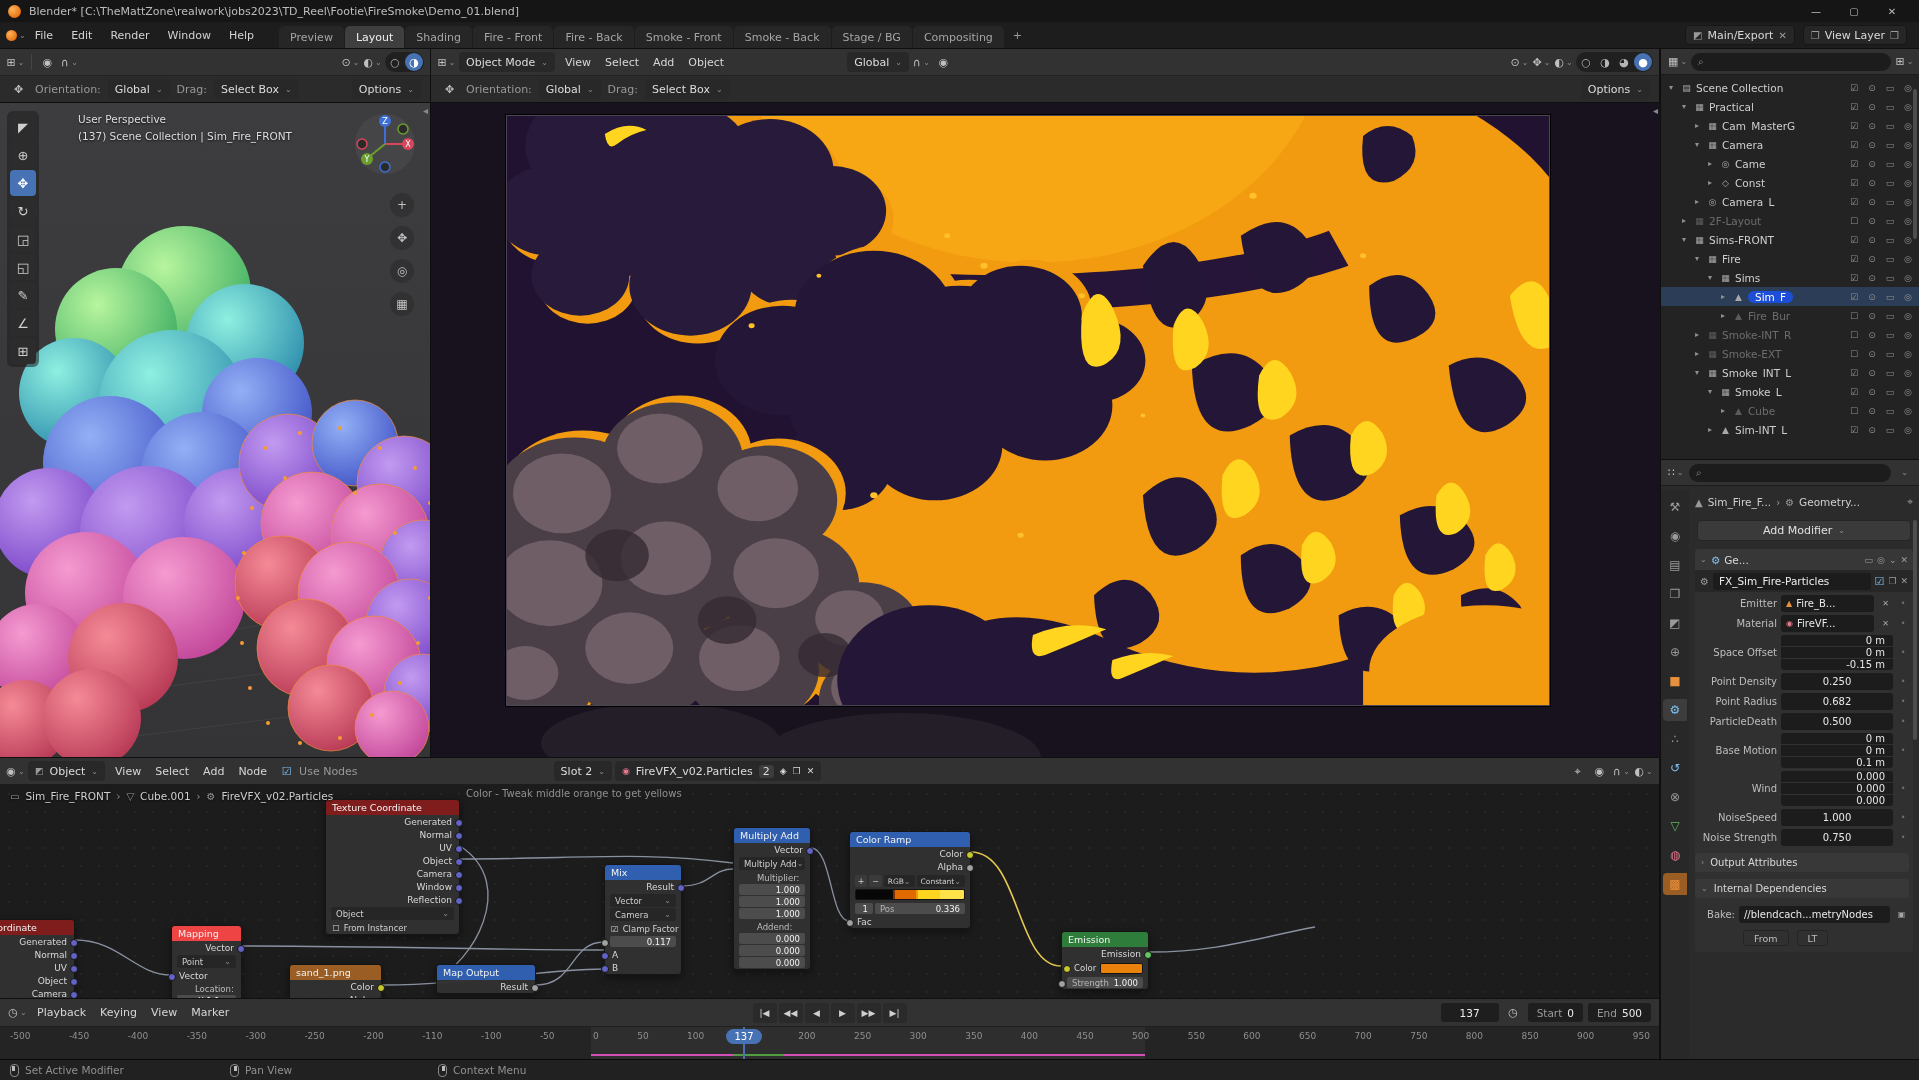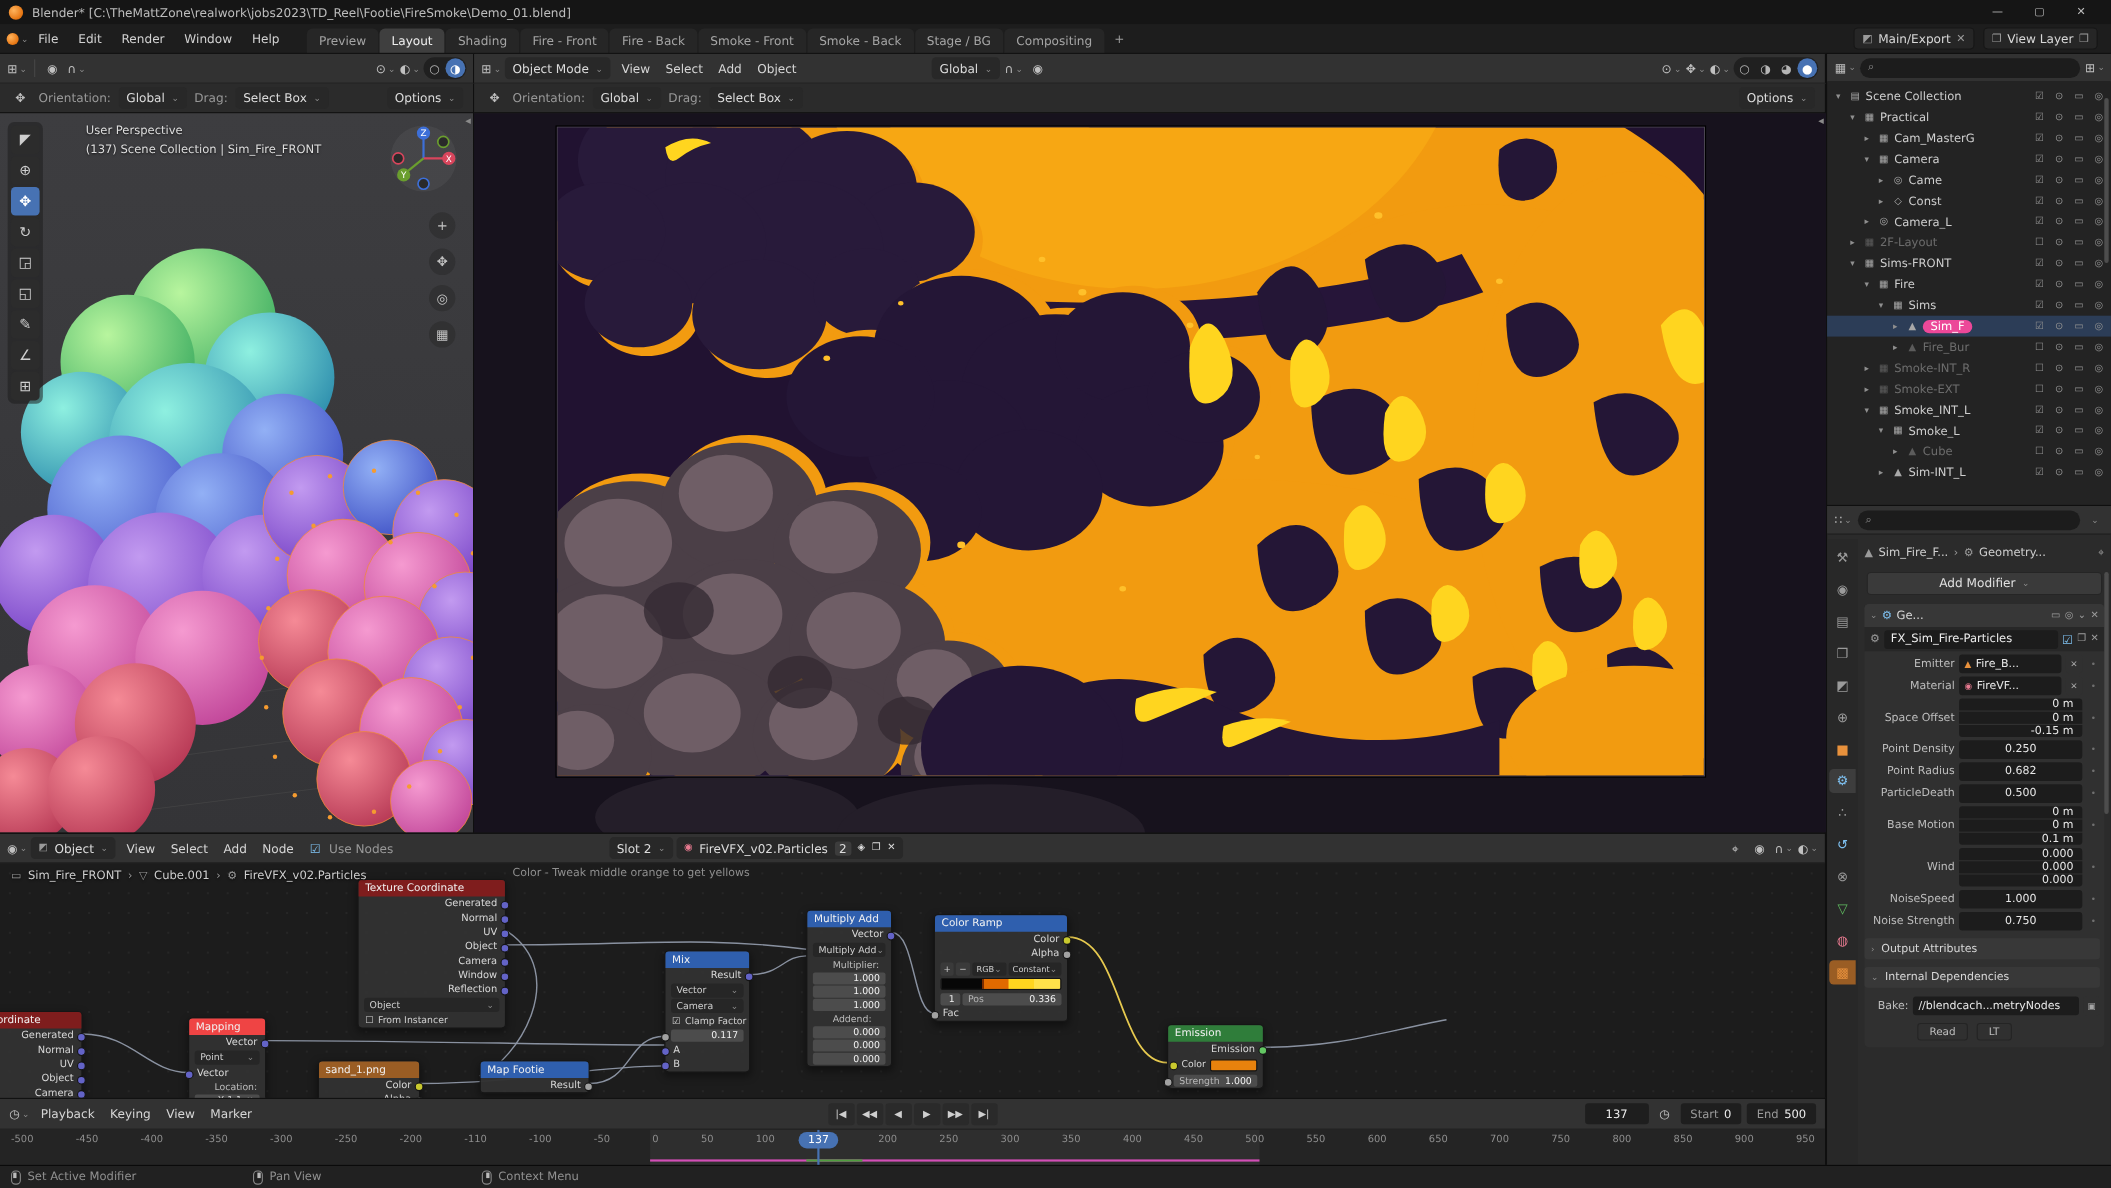--- a/index.html
+++ b/index.html
@@ -61,21 +61,21 @@
 #outliner-header{height:26px;background:#323232;display:flex;align-items:center;gap:4px;padding:0 5px;border-bottom:1px solid #1c1c1c}
 .searchbox{flex:1;height:18px;background:#1c1c1c;border-radius:9px;display:flex;align-items:center;padding:0 7px;gap:5px;color:#8d8d8d;font-size:10px}
 #outliner-tree{padding-top:3px}
 .ol-row{height:19px;display:flex;align-items:center;gap:3px;padding-right:4px;white-space:nowrap}
 .ol-chev{width:12px;text-align:center;color:#8f8f8f;font-size:8px;flex:none}
 .ol-ico{width:13px;text-align:center;color:#a8a8a8;font-size:9px;flex:none}
 .ol-label{font-size:10.5px;color:#cfcfcf;overflow:hidden;text-overflow:ellipsis;flex:1}
 .ol-icons{margin-left:auto;display:flex;gap:4px;color:#8f8f8f;font-size:9px;flex:none}
 .ol-icons span{width:14px;text-align:center}
 .ol-row.sel{background:#2c3d57}
-.ol-row.sel .ol-label{background:#ec4899;color:#fff;border-radius:8px;padding:0 7px;flex:none}
+.ol-row.sel .ol-label{background:#1d4ed8;color:#fff;border-radius:8px;padding:0 7px;flex:none}
 .ol-row.dim .ol-label,.ol-row.dim .ol-ico{opacity:.42}
 .sb{position:absolute;background:#4d4d4d;border-radius:3px}
 
 
 #props{left:1660px;top:460px;width:259px;height:599px;background:#2b2b2b;border-left:1px solid #0f0f0f}
 #props-header{height:26px;background:#323232;display:flex;align-items:center;gap:4px;padding:0 5px;border-bottom:1px solid #1c1c1c}
 #prop-tabs{position:absolute;left:0;top:30px;width:28px;bottom:0;background:#282828;display:flex;flex-direction:column;align-items:center;padding-top:6px;gap:7px}
 .ptab{width:24px;height:22px;display:flex;align-items:center;justify-content:center;color:#9a9a9a;font-size:12px;border-radius:4px 0 0 4px}
 .ptab.active{background:#3d3d3d;color:#7ec0f0}
 .ptab.c-obj{color:#e8913c}.ptab.c-data{color:#5fba5f}.ptab.c-mat{color:#e87a90}.ptab.c-tex{color:#e8913c}.ptab.c-phys{color:#7ec0f0}
@@ -969,21 +969,21 @@
           <span>Internal Dependencies</span>
         </div>
         <div class="prow" style="margin-top:8px">
           <span class="plabel" style="width:40px">Bake:</span>
           <span class="pref">
               <span>//blendcach...metryNodes</span>
             </span>
           <span class="px">▣</span>
         </div>
         <div class="prow" style="margin-top:7px;padding-left:48px;gap:8px">
-          <span class="pbtn">Read</span>
+          <span class="pbtn">From</span>
           <span class="pbtn">LT</span>
         </div>
       </div>
     </div>
     <div class="sb" style="right:2px;top:60px;width:4px;height:220px"></div>
   </div>
 
   <div id="nodeed" class="region">
     <div id="node-header">
       <span class="ibtn">
@@ -1098,21 +1098,21 @@
         <div class="nval">X  1.1 m</div>
       </div>
 
       <div class="node" style="left:289px;top:179px;width:93px">
         <div class="nh c-tex">sand_1.png</div>
         <div class="nrow out so" style="--sk:#c9c92e">Color</div>
         <div class="nrow out so" style="--sk:#a1a1a1">Alpha</div>
       </div>
 
       <div class="node" style="left:436px;top:179px;width:100px">
-        <div class="nh c-conv">Map Footie</div>
+        <div class="nh c-conv">Map Output</div>
         <div class="nrow out so" style="--sk:#a1a1a1">Result</div>
       </div>
 
       <div class="node" style="left:604px;top:79px;width:78px">
         <div class="nh c-conv">Mix</div>
         <div class="nrow out so" style="--sk:#6363c7">Result</div>
         <div class="nsel">
             <span>Vector</span>
             <span class="cv">⌄</span>
           </div>

